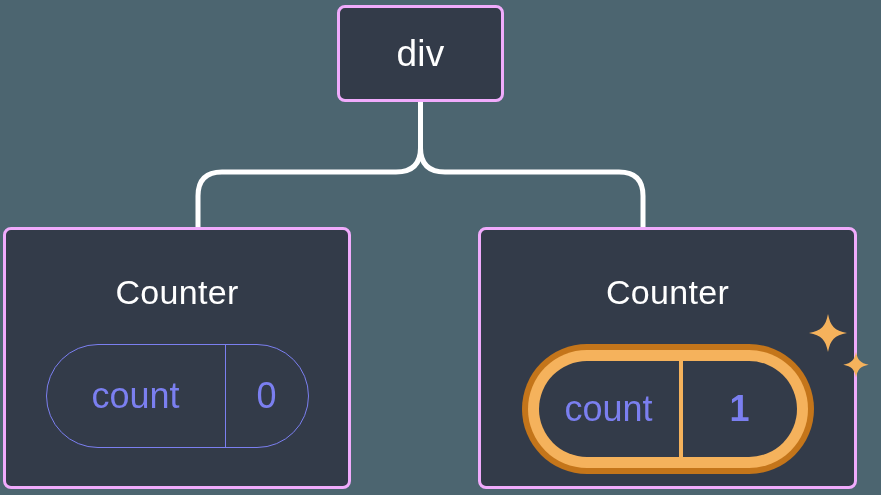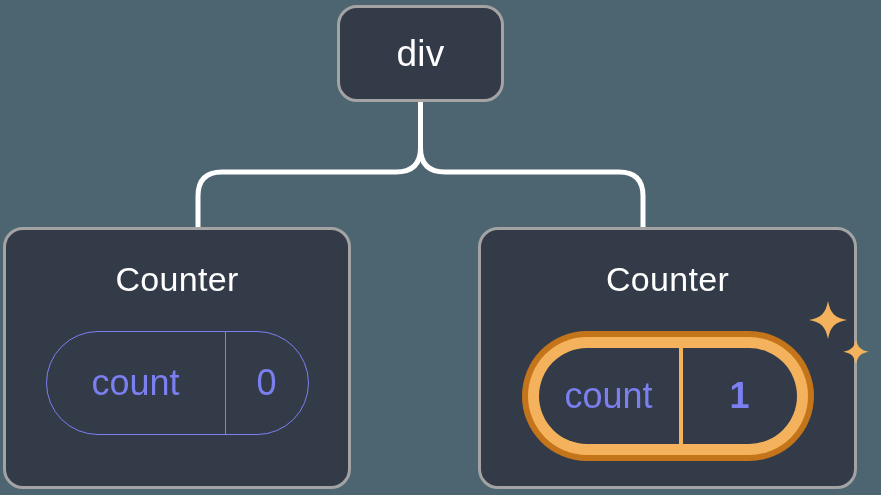--- a/index.html
+++ b/index.html
@@ -32,22 +32,22 @@
     z-index: 1;
     pointer-events: none;
   }
 
   
   .node {
     position: absolute;
     z-index: 2;
     box-sizing: border-box;
     background: #333b49;
-    border: 3px solid #a3a3a3;
-    border-radius: 20px;
+    border: 3px solid #f0abfc;
+    border-radius: 8px;
     display: flex;
     flex-direction: column;
     align-items: center;
   }
 
   .node-root {
     left: 337px;
     top: 5px;
     width: 167px;
     height: 97px;
@@ -57,21 +57,21 @@
     color: #ffffff;
     font-size: 37px;
     font-weight: 300;
     letter-spacing: 0.3px;
     line-height: 1;
   }
 
   .node-child {
     top: 227px;
     height: 262px;
-    padding-top: 32px;
+    padding-top: 45px;
   }
   .node-left  { left: 3px;   width: 348px; }
   .node-right { left: 478px; width: 379px; }
 
   .node-title {
     color: #ffffff;
     font-size: 34px;
     font-weight: 300;
     letter-spacing: 0.3px;
     line-height: 1;

